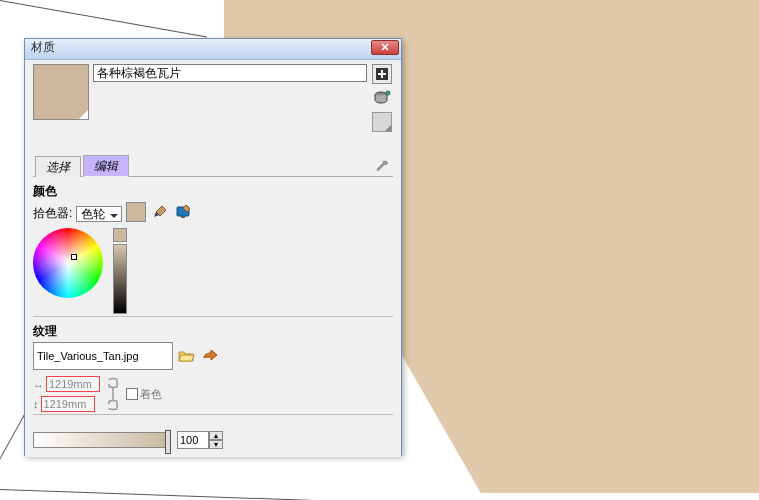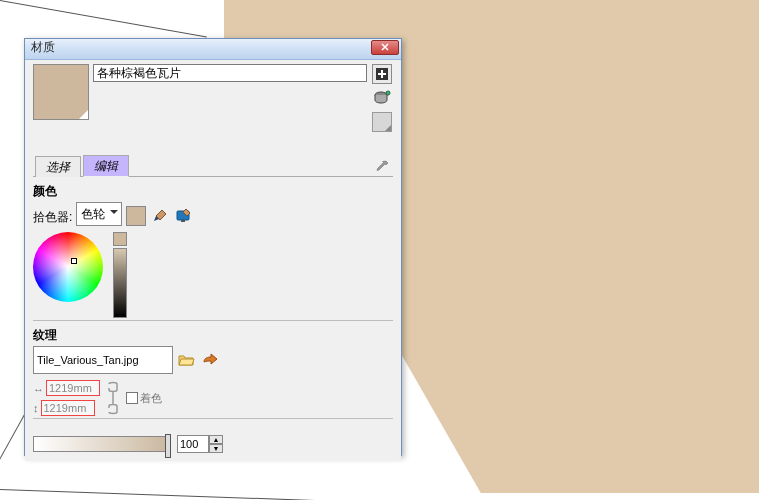--- a/index.html
+++ b/index.html
@@ -47,21 +47,21 @@
   .tabs{ margin-top:22px; display:flex; align-items:flex-end; gap:2px; border-bottom:1px solid #aaa; padding:0 2px;font-style:italic;}
   .tab{ padding:2px 10px 1px; border:1px solid #aaa; border-bottom:none; background:#ececec;
         font-size:12px; cursor:pointer; position:relative; top:1px;}
   .tab.active{ background:#c4b5fd; border-bottom:1px solid #f0f0f0;}
   .eyedrop-top{ margin-left:auto; width:18px;height:18px; cursor:pointer; display:flex;align-items:center;justify-content:center}
   
   .section-label{ font-weight:bold; font-size:12px; margin:6px 0 2px 0;}
   .hr{ border:none; border-top:1px solid #bcbcbc; margin:2px 0 4px;}
   
   .pickerrow{ display:flex; align-items:flex-end; gap:4px; font-size:12px;}
-  .select{ height:24px; border:1px solid #888; background:#fff; font-size:12px; padding:0 16px 0 4px;
+  .select{ height:16px; border:1px solid #888; background:#fff; font-size:12px; padding:0 16px 0 4px;
     appearance:none; position:relative;}
   .select-wrap{position:relative; display:inline-block}
   .select-wrap::after{content:""; position:absolute; right:4px; top:8px; border-left:4px solid transparent;border-right:4px solid transparent;border-top:4px solid #333; pointer-events:none}
   .swatch-sm{ width:20px; height:20px; background:#cdb89e; border:1px solid #888;}
   
   .wheel-row{ display:flex; gap:10px; margin-top:6px; align-items:flex-start;}
   .wheel{ width:70px; height:70px; border-radius:50%; position:relative;
      background: conic-gradient(red, #ff8000, yellow, #80ff00, lime, #00ff80, cyan, #0080ff, blue, #8000ff, magenta, #ff0080, red);}
   .wheel::before{content:"";position:absolute; inset:0; border-radius:50%;
      background:radial-gradient(circle, #fff 0%, rgba(255,255,255,0) 70%);}

